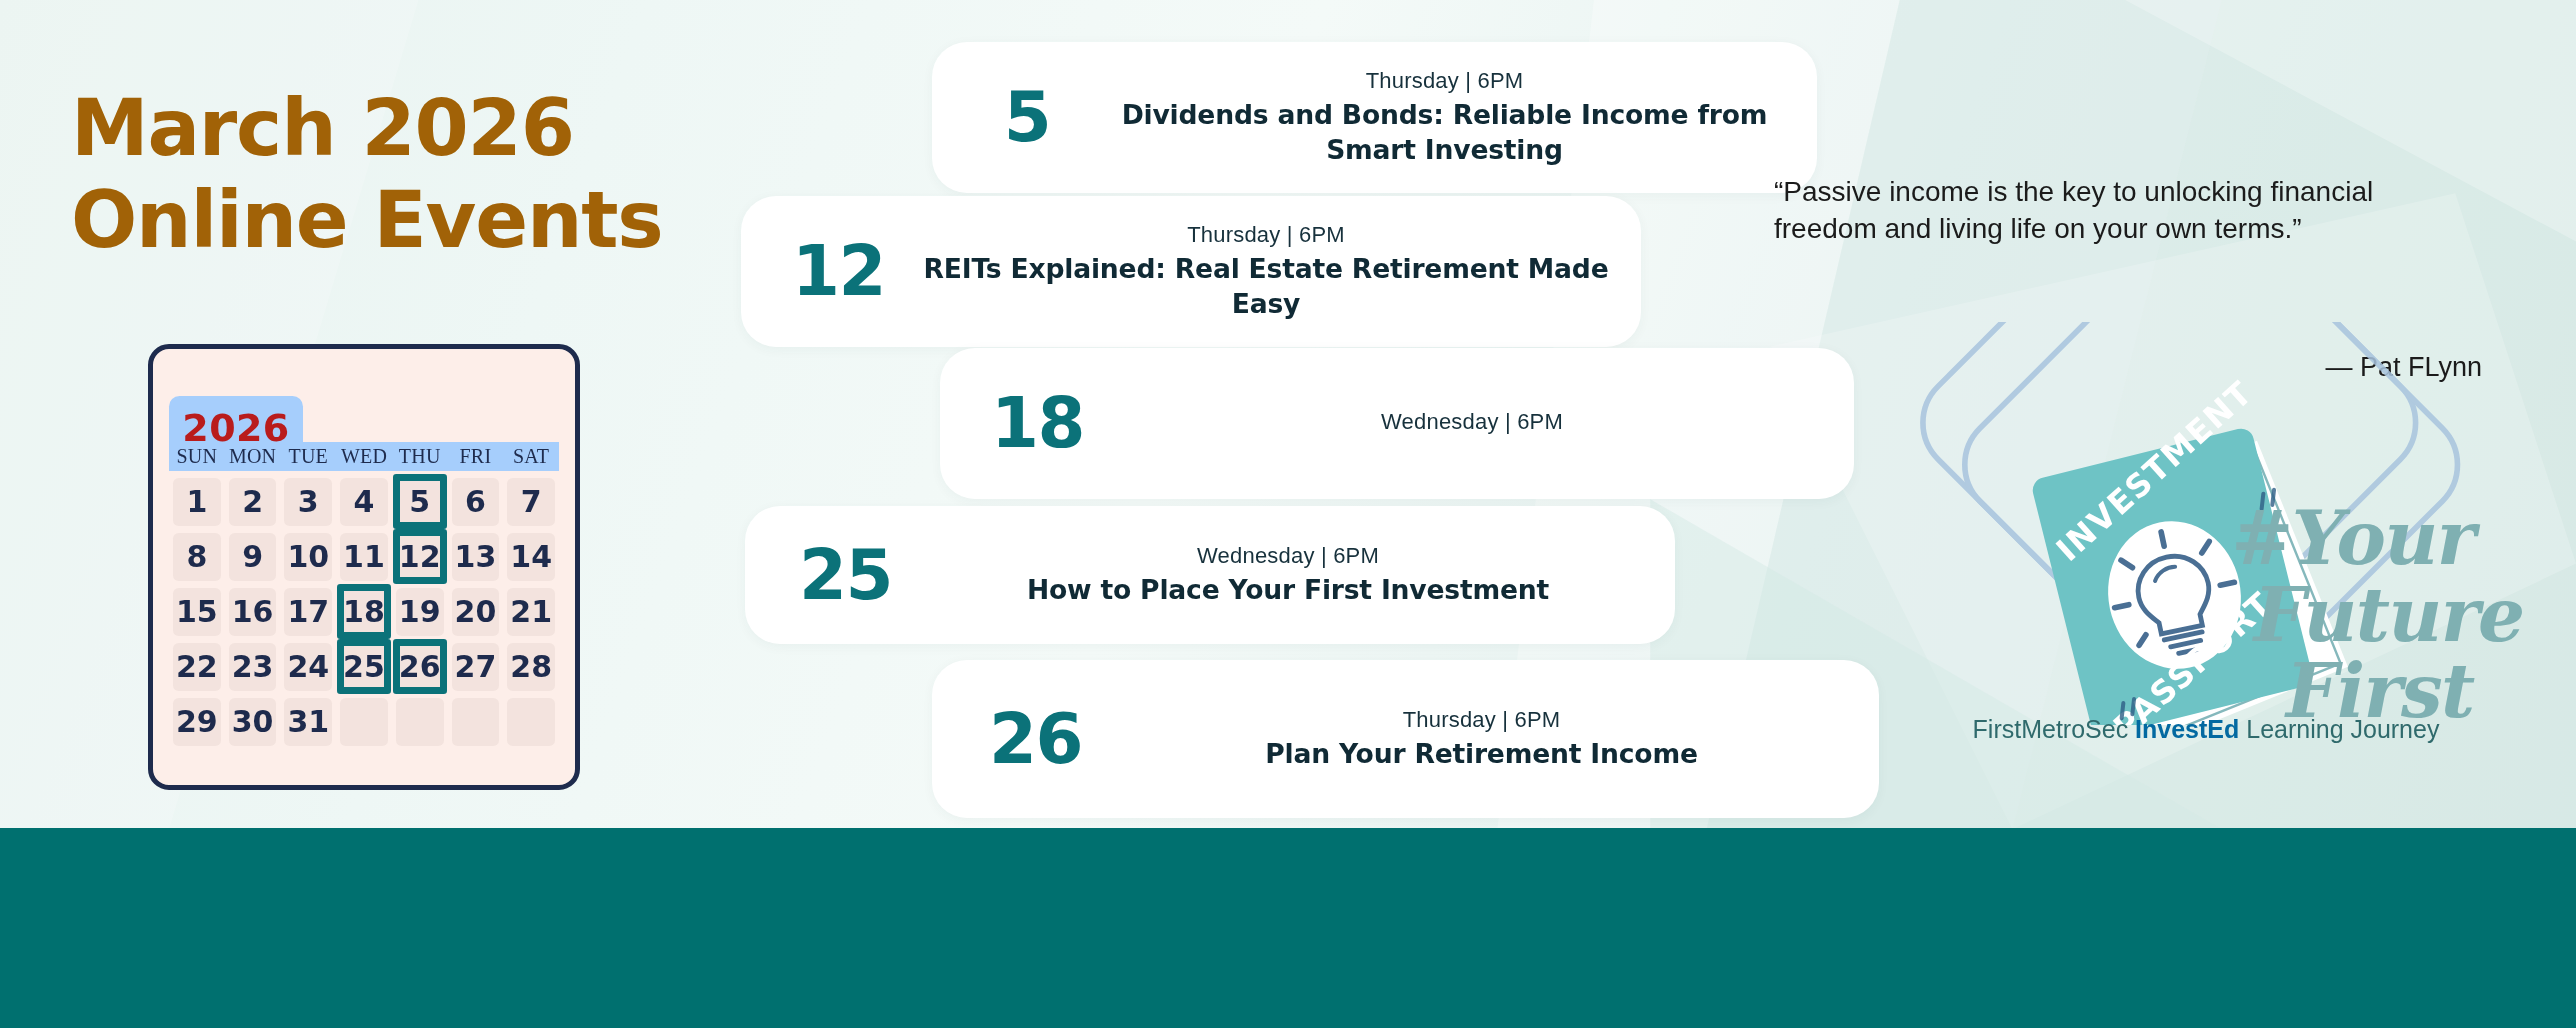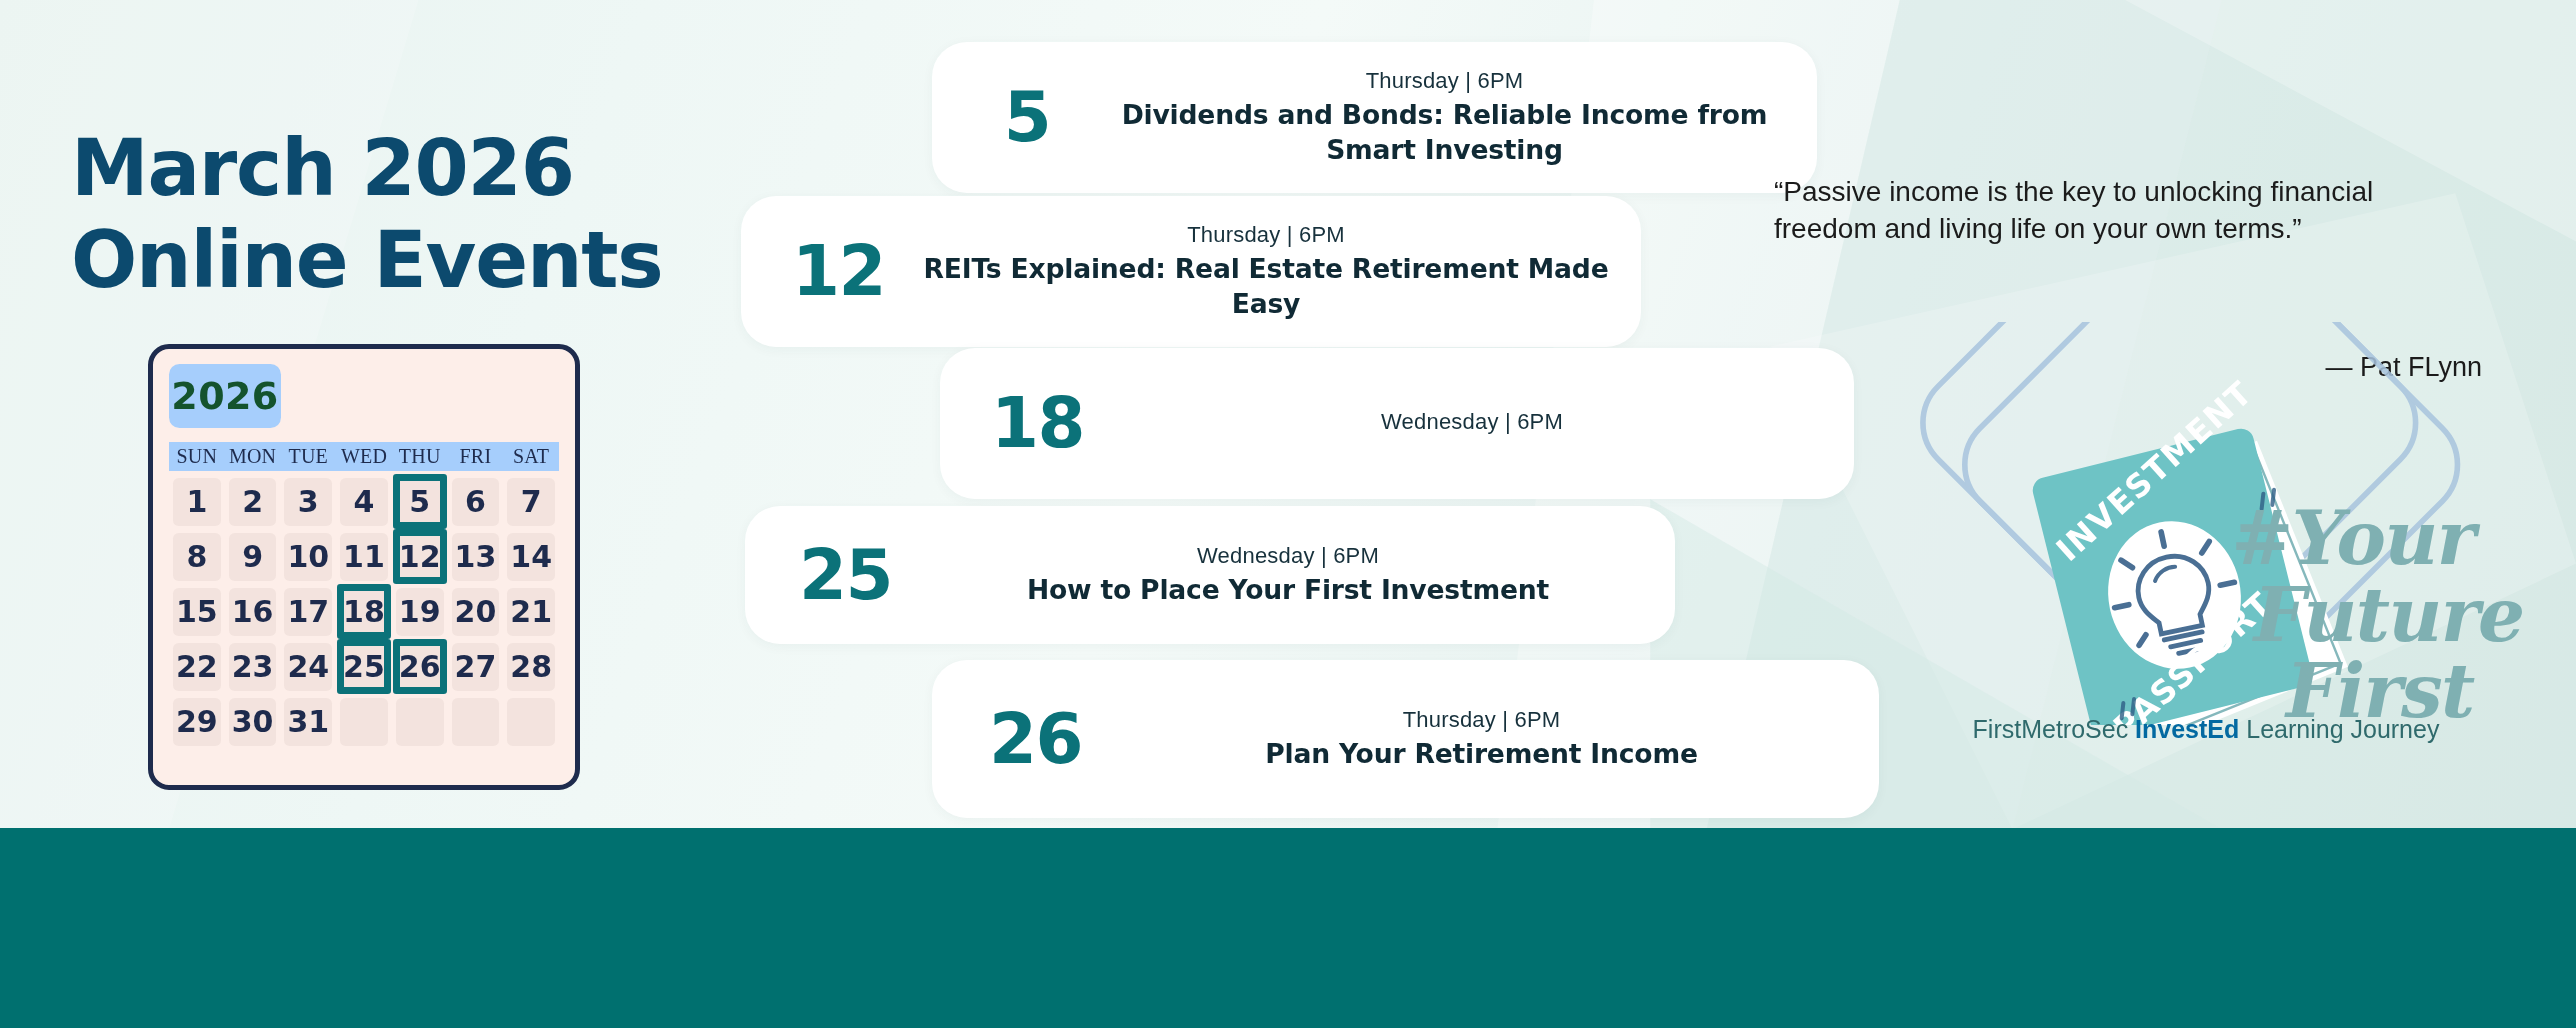--- a/index.html
+++ b/index.html
@@ -16,37 +16,37 @@
     background:linear-gradient(110deg,#e8f3f0 0%,#eef7f5 22%,#f4faf8 45%,#e6f2f0 68%,#dcebe8 100%);
   }
   .facet{position:absolute;pointer-events:none;}
   .bottom-bar{position:absolute;left:0;right:0;top:828px;height:201px;background:#00706f;}
 
   
   .headline{
     position:absolute;left:71px;top:82px;
     font-family:"DejaVu Sans", sans-serif;
     font-weight:700;font-size:78px;line-height:1.18;
-    letter-spacing:-1.2px;color:#0c4a6e;
+    letter-spacing:-1.2px;color:#a16207;
     white-space:pre-line;
-    margin-top:40px;
   }
 
   
   .calendar{
     position:absolute;left:148px;top:344px;width:432px;height:446px;
     background:#fdeee9;border:5.6px solid #1e2b4d;border-radius:21px;
     box-sizing:border-box;padding:14.5px 16px 11.3px 16px;
   }
   .cal-top{display:flex;align-items:flex-start;justify-content:space-between;height:69px;}
   .year-badge{
     background:#a6cefc;border-radius:10.5px;
-    width:112px;height:64px;display:flex;align-items:center;justify-content:center;
-    font-family:"DejaVu Sans", sans-serif;font-weight:700;font-size:38px;color:#14532d;
+    width:134px;height:64px;display:flex;align-items:center;justify-content:center;
+    font-family:"DejaVu Sans", sans-serif;font-weight:700;font-size:38px;color:#b91c1c;
     letter-spacing:0.4px;
+    margin-top:32px;
   }
   .month-wrap{flex:1;margin-left:19.3px;padding-top:3.2px;}
   .month-name{
     text-align:right;font-family:"DejaVu Sans", sans-serif;font-weight:700;
     font-size:36px;color:#1e2b4d;letter-spacing:0.8px;line-height:1;
   }
   .month-rule{margin-top:8.9px;margin-left:42px;height:4px;background:#1e2b4d;border-radius:2.4px;}
   .dow-row{
     display:grid;grid-template-columns:repeat(7,1fr);
     background:#a6cefc;margin-top:9.7px;height:29px;align-items:center;

